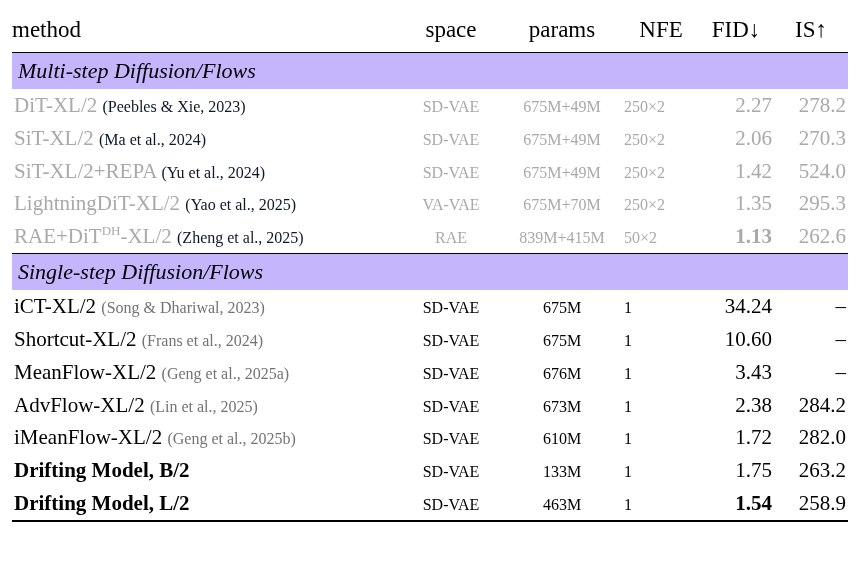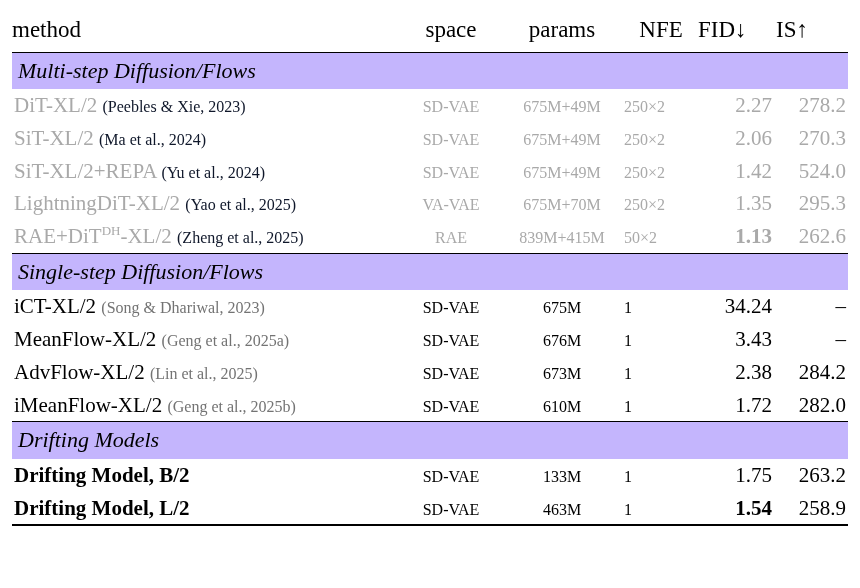--- a/index.html
+++ b/index.html
@@ -44,21 +44,21 @@
     vertical-align: baseline;
   }
 
   thead th {
     font-weight: normal;
     font-size: 23px;
     padding: 7px 0 9px 0;
     line-height: 1.12;
   }
   th.left   { text-align: left; }
-  th.right  { text-align: left; padding-right: 2px; }
+  th.right  { text-align: center; padding-right: 2px; }
   th.center { text-align: center; }
 
   tr.section td {
     background: #c4b5fd;
     font-style: italic;
     font-size: 22px;
     padding: 5px 0 5px 6px;
     line-height: 1.2;
   }
 
@@ -169,20 +169,28 @@
         </tr>
         <tr class="">
           <td class="method"><span class="name">iCT-XL/2</span> <span class="cite">(Song &amp; Dhariwal, 2023)</span></td>
           <td class="space">SD-VAE</td>
           <td class="params">675M</td>
           <td class="nfe">1</td>
           <td class="fid">34.24</td>
           <td class="is">–</td>
         </tr>
         <tr class="">
+          <td class="method"><span class="name">Shortcut-XL/2</span> <span class="cite">(Frans et al., 2024)</span></td>
+          <td class="space">SD-VAE</td>
+          <td class="params">675M</td>
+          <td class="nfe">1</td>
+          <td class="fid">10.60</td>
+          <td class="is">–</td>
+        </tr>
+        <tr class="">
           <td class="method"><span class="name">MeanFlow-XL/2</span> <span class="cite">(Geng et al., 2025a)</span></td>
           <td class="space">SD-VAE</td>
           <td class="params">676M</td>
           <td class="nfe">1</td>
           <td class="fid">3.43</td>
           <td class="is">–</td>
         </tr>
         <tr class="">
           <td class="method"><span class="name">AdvFlow-XL/2</span> <span class="cite">(Lin et al., 2025)</span></td>
           <td class="space">SD-VAE</td>
@@ -191,23 +199,20 @@
           <td class="fid">2.38</td>
           <td class="is">284.2</td>
         </tr>
         <tr class="">
           <td class="method"><span class="name">iMeanFlow-XL/2</span> <span class="cite">(Geng et al., 2025b)</span></td>
           <td class="space">SD-VAE</td>
           <td class="params">610M</td>
           <td class="nfe">1</td>
           <td class="fid">1.72</td>
           <td class="is">282.0</td>
-        </tr>
-        <tr class="section rule-mid">
-          <td colspan="6">Drifting Models</td>
         </tr>
         <tr class="">
           <td class="method"><span class="name bold">Drifting Model, B/2</span></td>
           <td class="space">SD-VAE</td>
           <td class="params">133M</td>
           <td class="nfe">1</td>
           <td class="fid">1.75</td>
           <td class="is">263.2</td>
         </tr>
         <tr class="rule-bottom">

